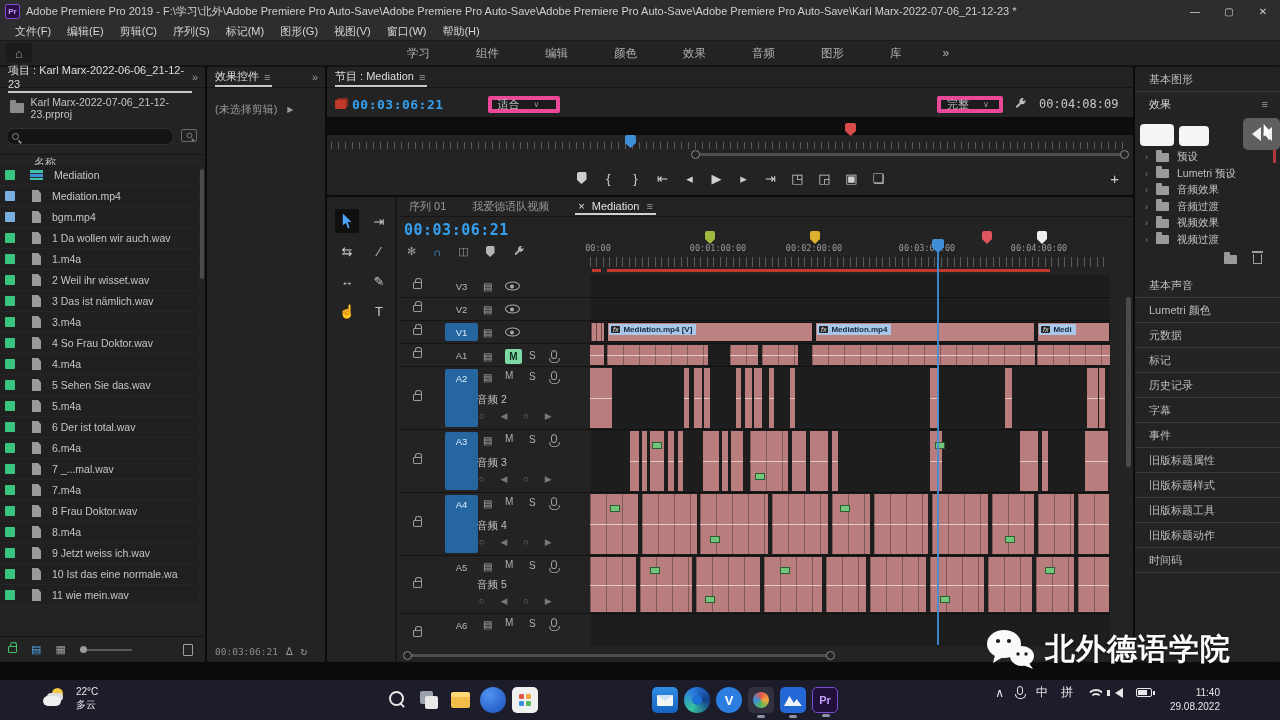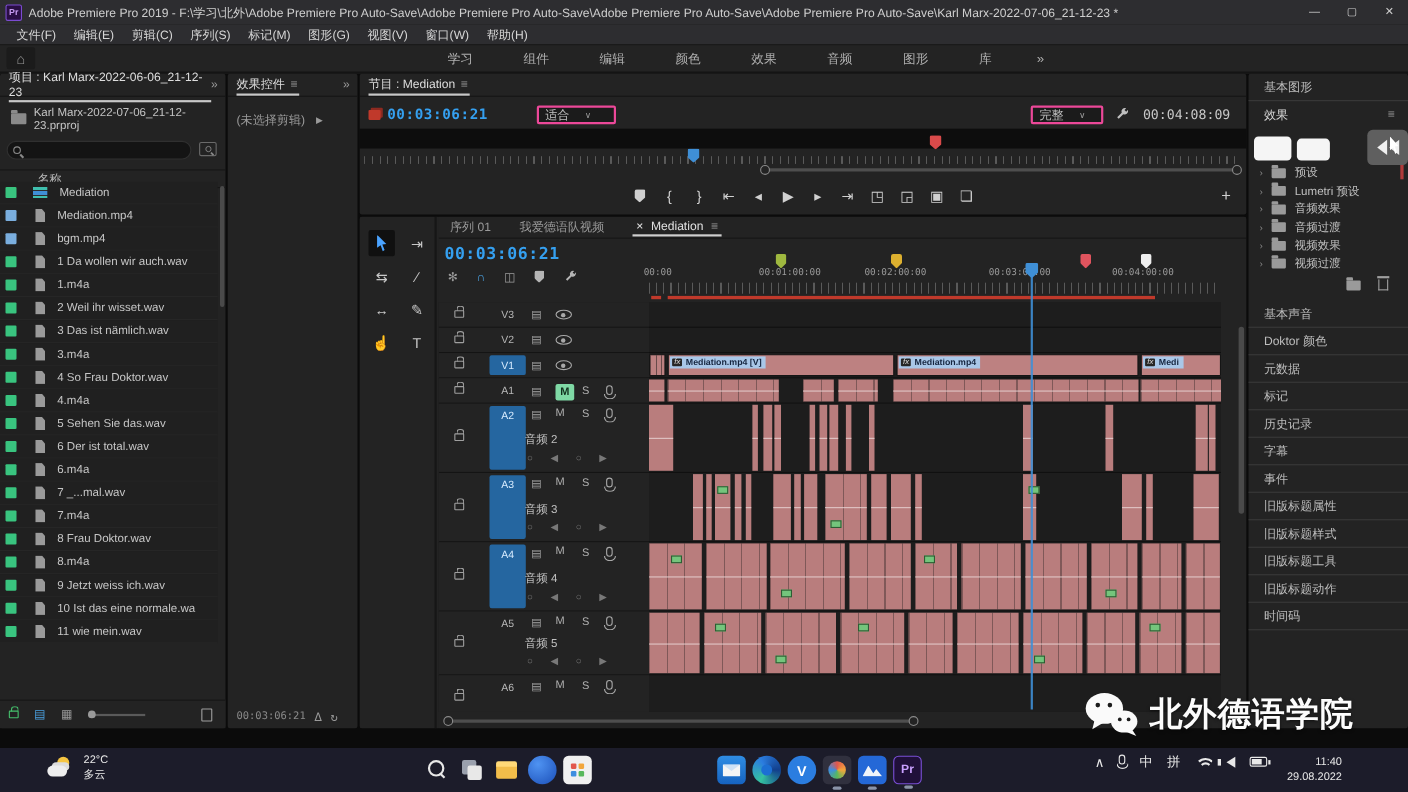--- a/index.html
+++ b/index.html
@@ -64,21 +64,21 @@
   #ec-panel { left:207px; top:67px; width:118px; height:595px; }
   #ec-empty { color:#9a9a9a; font-size:11px; padding:14px 0 0 8px; display:flex; align-items:center; gap:10px;}
   #ec-bottom { position:absolute; bottom:4px; left:0; width:118px; display:flex; align-items:center; gap:8px; padding-left:8px; color:#8a8a8a; font-size:9.5px; font-family:"DejaVu Sans Mono",monospace;}
 
   
   #program-panel { left:327px; top:67px; width:806px; height:128px; }
   #pm-controls { position:absolute; left:0; top:25px; width:806px; height:24px; display:flex; align-items:center; }
   #pm-redic { width:11px; height:9px; background:#c0392b; margin-left:8px; border-radius:1px; box-shadow:2px -2px 0 #8e2a20;}
   .tc-blue { color:#35a0f0; font-family:"DejaVu Sans Mono",monospace; font-size:13px; font-weight:bold; letter-spacing:0.5px;}
   .tc-gray { color:#c8c8c8; font-family:"DejaVu Sans Mono",monospace; font-size:12px;text-align:right; }
-  .dropdown { height:17px; background:#1b1b1b; border:2px solid #ec4899; border-radius:2px; color:#c0c0c0; font-size:11px; display:flex; align-items:center; padding:0 6px; gap:14px;}
+  .dropdown { height:17px; background:#1b1b1b; border:4px solid #ec4899; border-radius:2px; color:#c0c0c0; font-size:11px; display:flex; align-items:center; padding:0 6px; gap:14px;}
   .chev { font-size:8px; color:#9a9a9a; }
   #pm-video { position:absolute; left:0; top:50px; width:806px; height:18px; background:#0d0d0d; }
   #pm-ruler { position:absolute; left:4px; top:68px; width:798px; height:14px;
     background-image:repeating-linear-gradient(90deg,#5a5a5a 0 1px,transparent 1px 7px); background-size:100% 7px; background-position:0 bottom; background-repeat:no-repeat;}
   .mk { position:absolute; width:11px; height:13px; clip-path:polygon(0 0,100% 0,100% 62%,50% 100%,0 62%); border-radius:2px;}
   #pm-scroll { position:absolute; left:368px; top:86px; width:430px; height:3px; background:#4e4e4e; border-radius:2px;}
   .knob { position:absolute; width:9px; height:9px; border:1.5px solid #8a8a8a; border-radius:50%; background:#232323; top:-3px;}
   #transport { position:absolute; left:0; top:96px; width:806px; height:30px; display:flex; align-items:center; justify-content:center; gap:13px;}
   .tbtn { color:#d0d0d0; font-size:13px; display:flex; align-items:center; justify-content:center; min-width:14px;}
   .tbtn .mk { position:static; width:10px; height:12px; background:#cfcfcf; }
@@ -313,20 +313,25 @@
         <span class="pname">4.m4a</span>
       </div>
       <div class="prow">
         <span class="swatch" style="background: rgb(57, 196, 127);"></span>
         <span class="icon-page"></span>
         <span class="pname">5 Sehen Sie das.wav</span>
       </div>
       <div class="prow">
         <span class="swatch" style="background: rgb(57, 196, 127);"></span>
         <span class="icon-page"></span>
+        <span class="pname">5.m4a</span>
+      </div>
+      <div class="prow">
+        <span class="swatch" style="background: rgb(57, 196, 127);"></span>
+        <span class="icon-page"></span>
         <span class="pname">6 Der ist total.wav</span>
       </div>
       <div class="prow">
         <span class="swatch" style="background: rgb(57, 196, 127);"></span>
         <span class="icon-page"></span>
         <span class="pname">6.m4a</span>
       </div>
       <div class="prow">
         <span class="swatch" style="background: rgb(57, 196, 127);"></span>
         <span class="icon-page"></span>
@@ -785,21 +790,21 @@
         <span>视频过渡</span>
       </div>
     </div>
   <div id="fx-red-scroll"></div>
   <div id="fx-bottom">
     <span class="folder"></span>
     <span class="trash"></span>
   </div>
   <div id="sb-panels">
       <div class="sb-row">基本声音</div>
-      <div class="sb-row">Doktor 颜色</div>
+      <div class="sb-row">Lumetri 颜色</div>
       <div class="sb-row">元数据</div>
       <div class="sb-row">标记</div>
       <div class="sb-row">历史记录</div>
       <div class="sb-row">字幕</div>
       <div class="sb-row">事件</div>
       <div class="sb-row">旧版标题属性</div>
       <div class="sb-row">旧版标题样式</div>
       <div class="sb-row">旧版标题工具</div>
       <div class="sb-row">旧版标题动作</div>
       <div class="sb-row">时间码</div>

